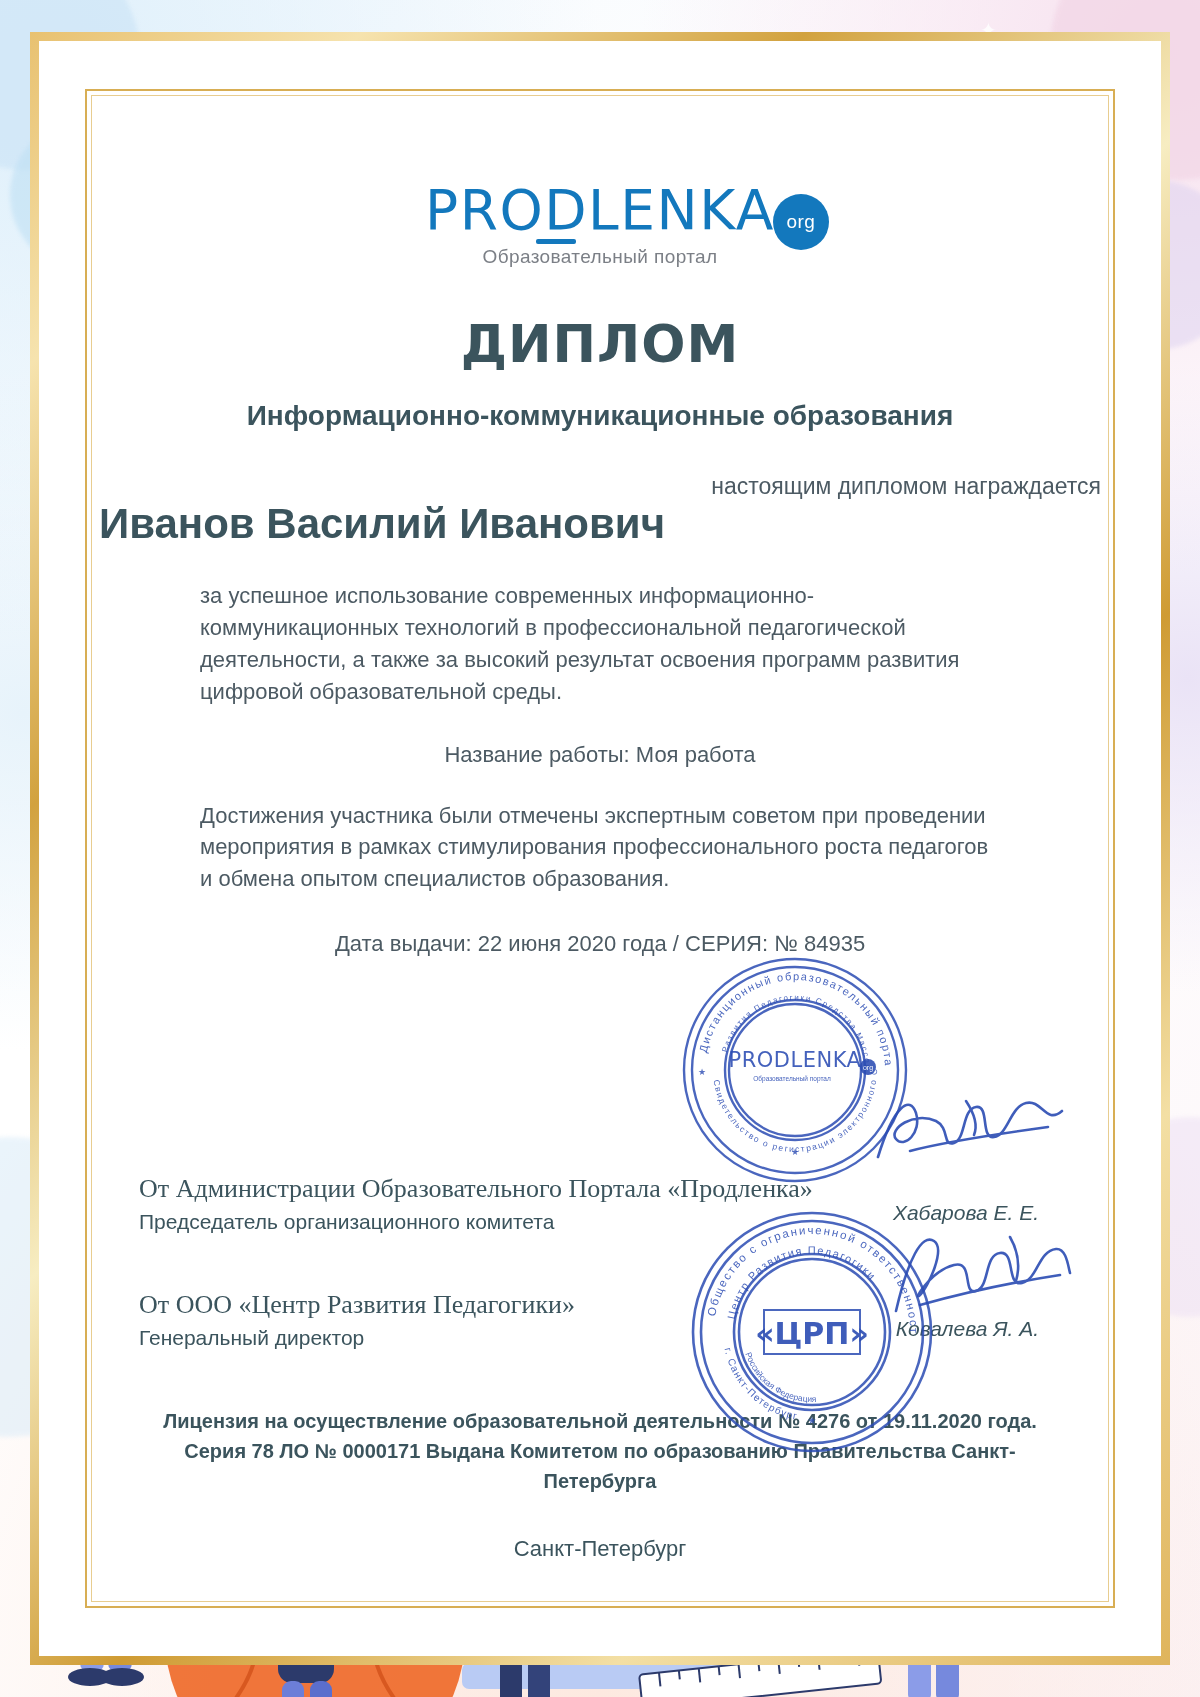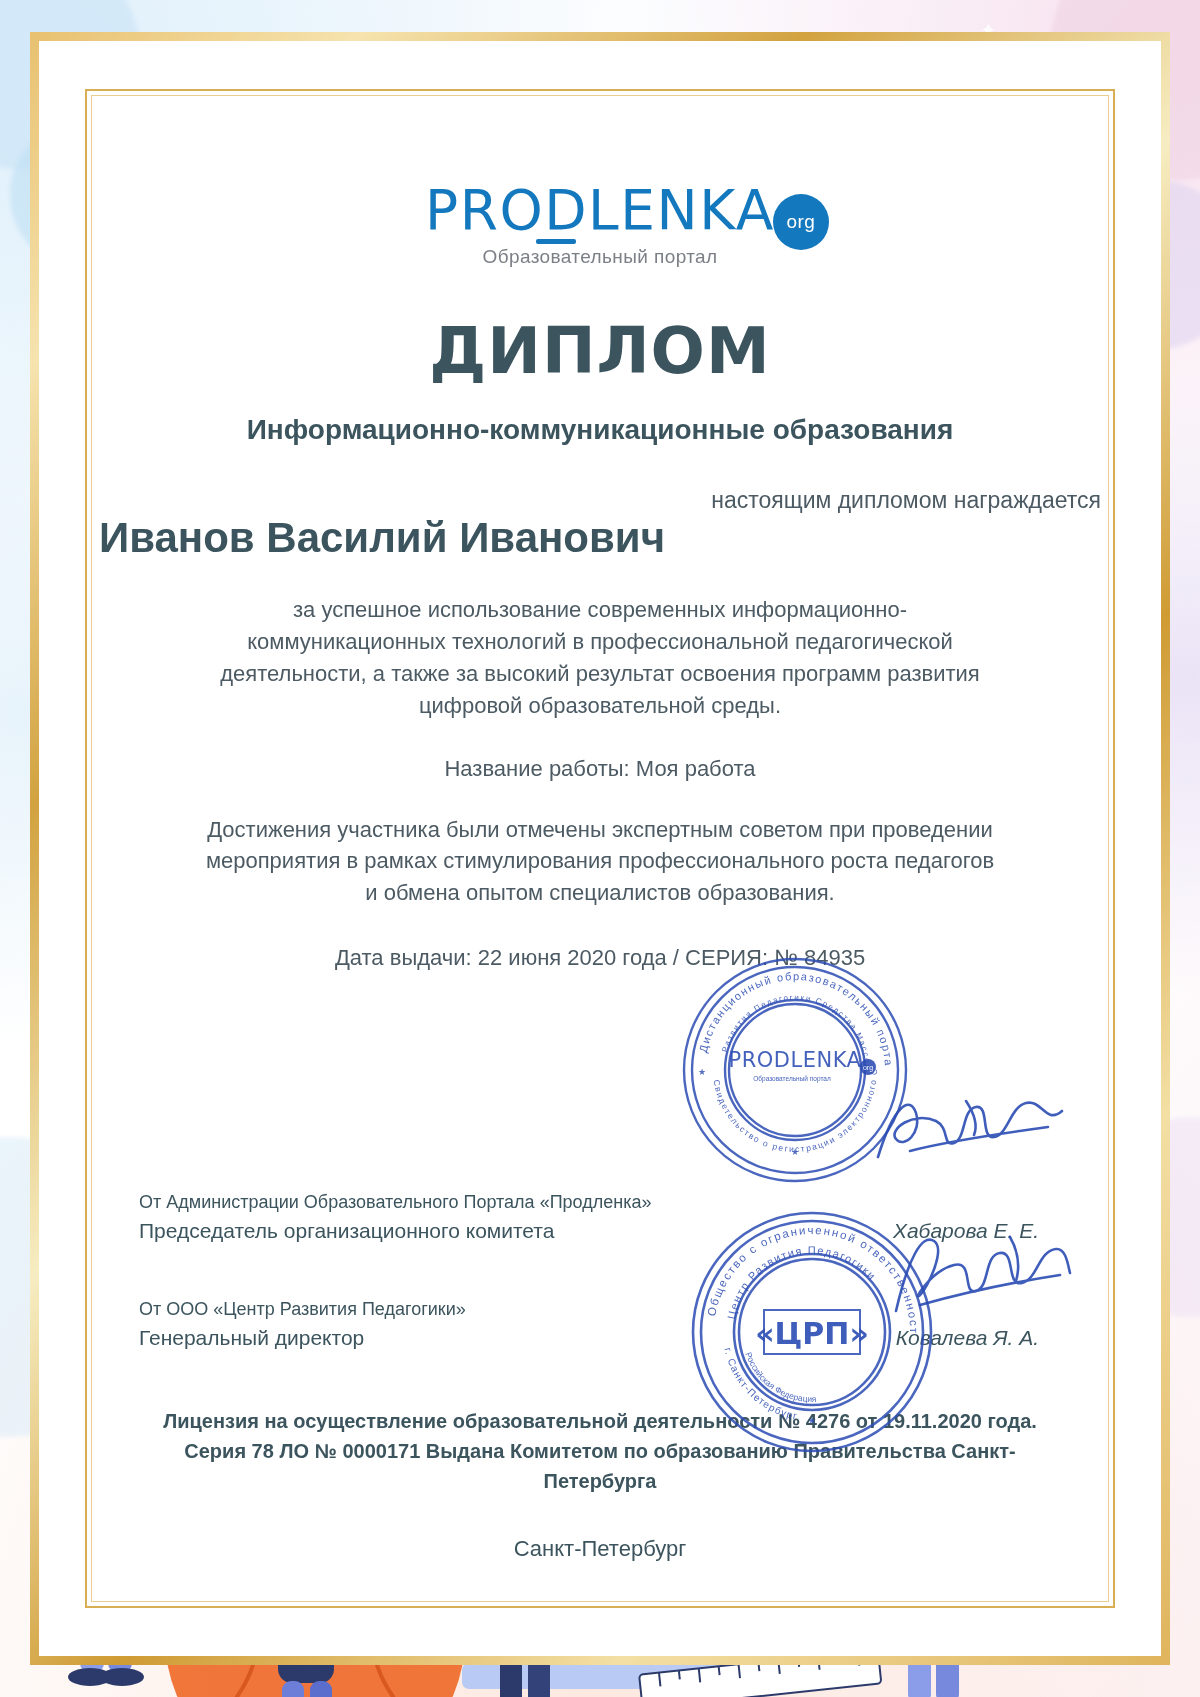--- a/index.html
+++ b/index.html
@@ -70,56 +70,56 @@
     width:56px; height:56px; border-radius:50%;
     background:#1378bd; color:#ffffff;
     font-size:19px; line-height:56px; text-align:center; letter-spacing:.5px;
   }
   .logo-sub {
     margin-top:8px; font-size:19px; color:#7b7f86; letter-spacing:.4px;
   }
 
   h1.diploma-title {
     text-align:center; margin:46px 0 0;
-    font-size:64px; font-weight:bold; letter-spacing:1px; color:#3b545d;
+    font-size:52px; font-weight:bold; letter-spacing:1px; color:#3b545d;
     font-family:"DejaVu Sans","Liberation Sans",sans-serif;
   }
   .nomination {
     text-align:center; margin-top:26px;
     font-size:28px; font-weight:bold; color:#3b545d;
   }
   .awarded-to {
     text-align:right; margin-top:41px; font-size:23px; color:#4c5a63;
   }
   .recipient {
     
     font-size:42px; font-weight:bold; color:#3b545d;
   }
   .organization {
     text-align:center; margin-top:22px; font-size:23px; color:#4c5a63;
   }
   .body-par {
-    margin:32px auto 0; width:800px; text-align:center;
+    margin:32px auto 0; width:800px; 
     font-size:22px; line-height:1.45; color:#4c5a63;
   }
   .work-title {
     text-align:center; margin-top:34px; font-size:22px; color:#4c5a63;
   }
   .issue-line {
     text-align:center; margin-top:36px; font-size:22px; color:#4c5a63;
   }
 
   
   .illustration { position:absolute; left:0; right:0; bottom:-60px; height:640px; pointer-events:none; }
 
   
   .sign-block { position:absolute; left:40px; right:40px; bottom:190px; }
   .sign-head { font-size:21px; color:#3b545d; margin-bottom:34px; }
   .sign-row { position:relative; margin-bottom:56px; }
-  .sign-org { font-size:18px; color:#3b545d; }
+  .sign-org { font-size:26px; color:#3b545d;font-family:Liberation Serif, serif; }
   .sign-role { font-size:21px; color:#3b545d; margin-top:6px; }
   .sign-name { position:absolute; right:22px; top:27px; font-size:21px; color:#3b545d;font-style:italic; }
 
   .license {
     position:absolute; left:40px; right:40px; bottom:100px;
     text-align:center; font-size:20px; font-weight:bold; color:#3b545d; line-height:1.5;
   }
   .city {
     position:absolute; left:0; right:0; bottom:34px;
     text-align:center; font-size:22px; color:#3b545d;

